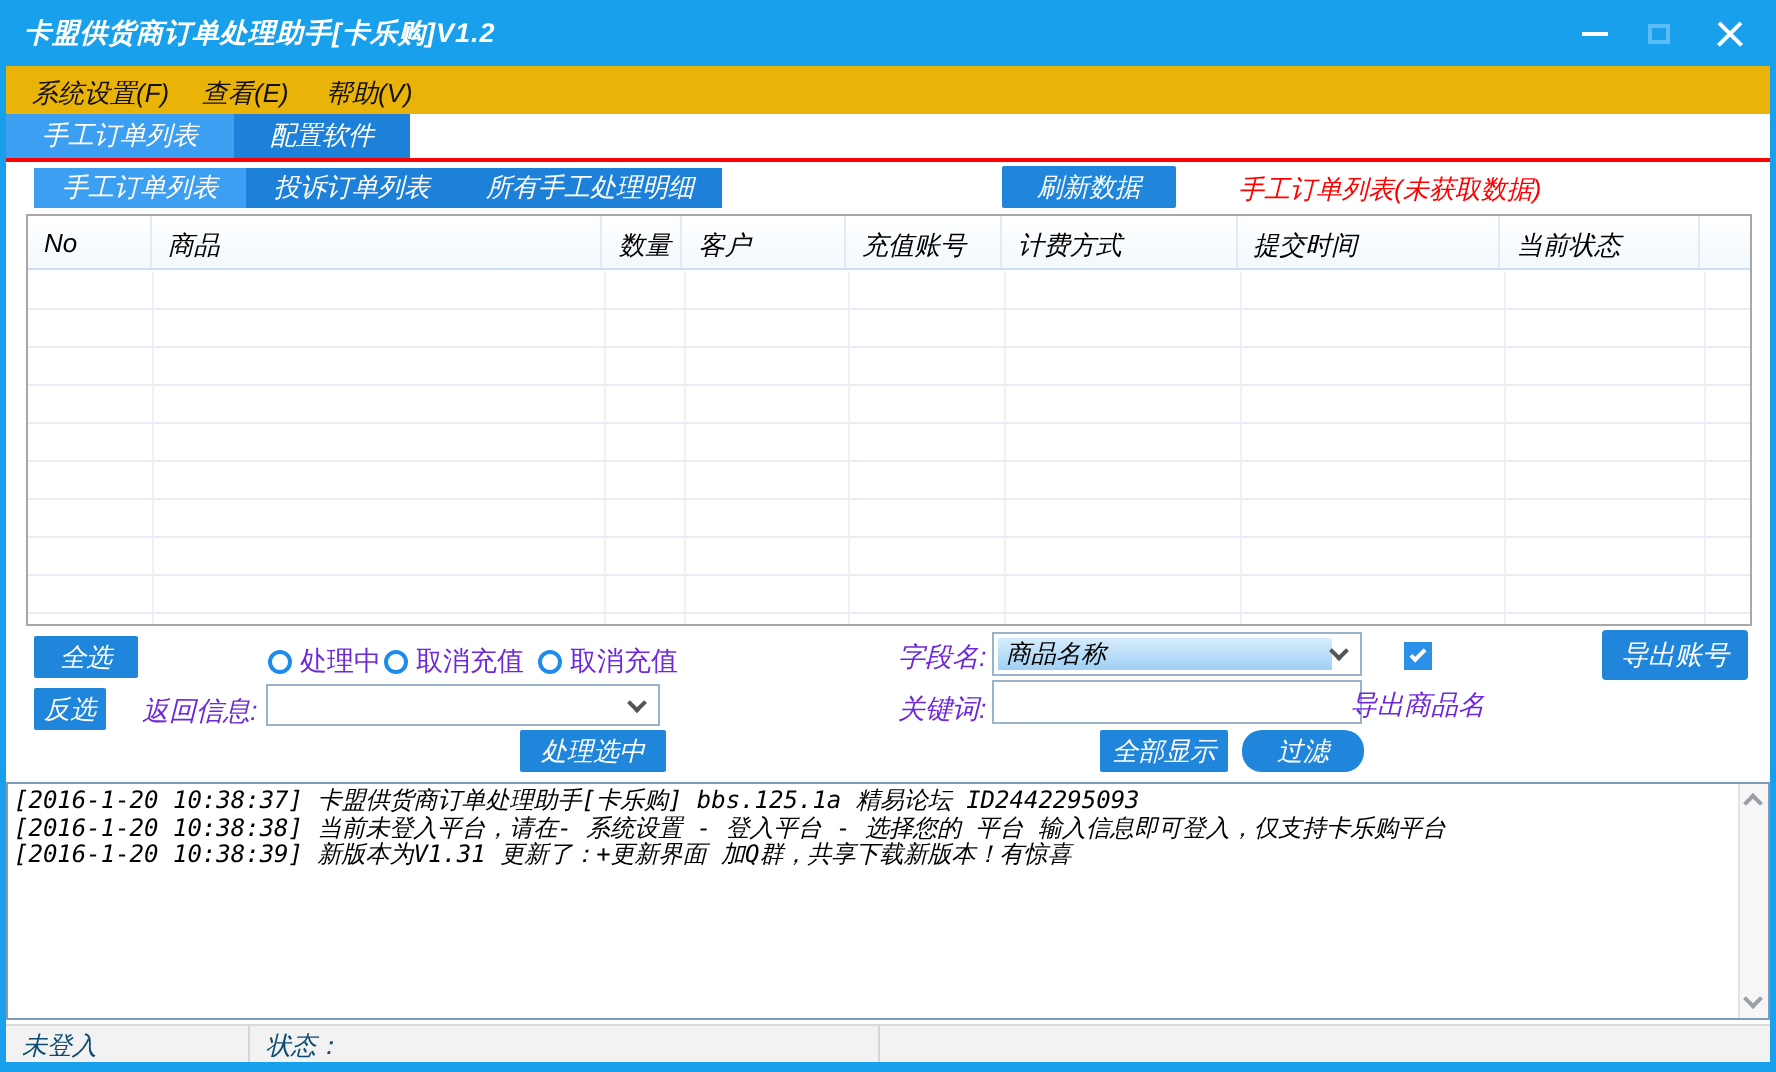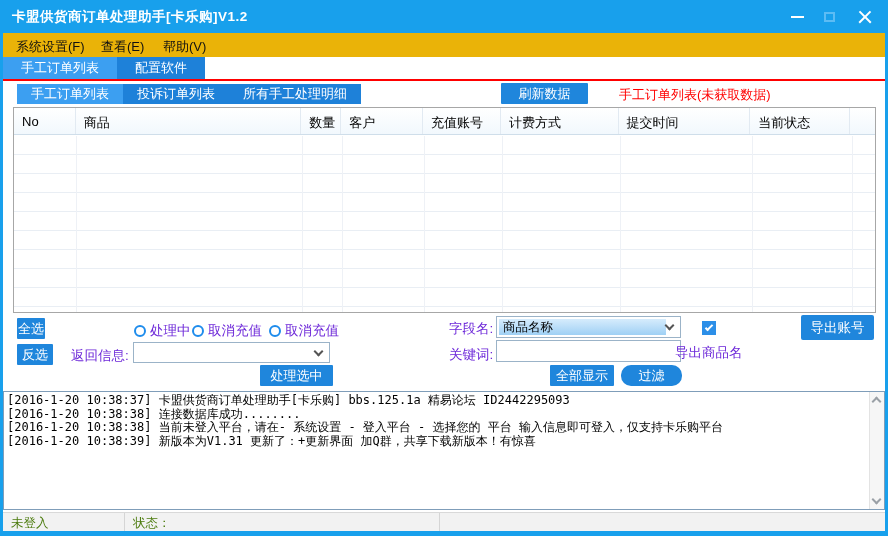--- a/index.html
+++ b/index.html
@@ -1,20 +1,20 @@
 <!DOCTYPE html>
 <html><head>
 <meta charset="utf-8">
 <style>
   * { margin:0; padding:0; box-sizing:border-box; }
   html,body { width:888px; height:536px; }
   body { font-family:"Liberation Sans","DejaVu Sans",sans-serif; background:#fff; }
   #win { position:relative; width:888px; height:536px; background:#fff; overflow:hidden;
          border-left:3px solid #18a0ec; border-right:3px solid #18a0ec; }
-  .abs { position:absolute; }
+  .abs { position:absolute;font-style:italic; }
 
   
   #titlebar { left:-3px; top:0; width:888px; height:33px; background:#18a0ec; }
   #title { left:12px; top:8px; color:#fff; font-size:13.5px; font-weight:bold; letter-spacing:.5px; }
   .winbtn { top:6px; width:30px; height:22px; display:flex; align-items:center; justify-content:center; cursor:pointer; }
   #btn-min  { left:782px; } #btn-max { left:814px; } #btn-close { left:850px; }
   .glyph-min { width:13px; height:2px; background:#fff; }
   .glyph-max { width:11px; height:10px; border:2px solid #5cbcf4; }
   .glyph-close { position:relative; width:14px; height:14px; }
   .glyph-close:before, .glyph-close:after { content:""; position:absolute; left:-1px; top:6px; width:16px; height:2.4px; background:#fff; }
@@ -43,21 +43,21 @@
   
   #grid { left:10px; top:107px; width:863px; height:206px; border:1px solid #a7a7a7; background:#fff; }
   #grid-header { position:absolute; left:0; top:0; width:100%; height:27px; background:linear-gradient(#ffffff,#f2f8fd); border-bottom:1px solid #cfdeea; display:flex; }
   .hcell { font-size:13px; color:#000; padding:6px 0 0 8px; border-right:1px solid #e2eaf2; overflow:hidden; white-space:nowrap; }
   #grid-body { position:absolute; left:0; top:28px; width:100%; height:177px;
       background:repeating-linear-gradient(to bottom, transparent 0px, transparent 18px, #e9eef4 18px, #e9eef4 19px); }
   .vline { position:absolute; top:28px; bottom:0; width:1px; background:#eef1f6; }
 
   
   .small-btn { height:21px; font-size:13px; }
-  #btn-select-all { left:14px; top:318px; width:28px; }
+  #btn-select-all { left:14px; top:318px; width:52px; }
   #btn-invert     { left:14px; top:344px; width:36px; }
   .radio-row { position:absolute; display:flex; align-items:center; gap:4px; cursor:pointer; }
   .radio { width:12px; height:12px; border:2px solid #1e8cec; border-radius:50%; background:#fff; }
   .blue-label { color:#6d28d9; font-size:13.5px; }
   #radio-0 { left:131px; top:322px; } #radio-1 { left:189px; top:322px; } #radio-2 { left:266px; top:322px; }
   #return-label { left:68px; top:347px; }
   .combo { background:#fff; border:1px solid #9bb3c8; display:flex; align-items:center; }
   .combo .val { flex:1; font-size:12.5px; padding-left:4px; color:#000; overflow:hidden; white-space:nowrap; }
   .chev { width:7px; height:7px; border-right:2px solid #555; border-bottom:2px solid #555; transform:rotate(45deg); margin:-3px 7px 0 0; }
   #return-combo { left:130px; top:342px; width:197px; height:21px; }
@@ -79,21 +79,21 @@
 
   
   #log { left:0; top:391px; width:882px; height:119px; border:1px solid #7f9db9; background:#fff; }
   #log-lines { position:absolute; left:3px; top:2px; right:16px; font-family:"DejaVu Sans Mono","Liberation Mono",monospace; font-size:12px; line-height:13.5px; color:#000; white-space:nowrap; overflow:hidden; }
   #log-scroll { position:absolute; right:0; top:0; width:15px; height:100%; background:#f6f6f6; border-left:1px solid #e3e3e3; }
   .sb-arrow { position:absolute; left:3px; width:7px; height:7px; border-right:2px solid #9aa0a6; border-bottom:2px solid #9aa0a6; }
   .sb-up { top:6px; transform:rotate(-135deg); }
   .sb-down { bottom:6px; transform:rotate(45deg); }
 
   
-  #statusbar { left:0; top:512px; width:882px; height:19px; background:#f2f2f2; border-top:1px solid #d9d9d9; font-size:12.5px; color:#4d7c0f; }
+  #statusbar { left:0; top:512px; width:882px; height:19px; background:#f2f2f2; border-top:1px solid #d9d9d9; font-size:12.5px; color:#0c4a6e; }
   .sb-seg { position:absolute; top:0; height:100%; border-right:1px solid #d5d5d5; padding:2px 0 0 8px; }
   #sb-login { left:0; width:122px; }
   #sb-status { left:122px; width:315px; }
   #sb-rest { left:437px; width:445px; border-right:none; }
   #bottom-border { left:-3px; top:531px; width:888px; height:5px; background:#18a0ec; }
 </style>
 </head>
 <body>
 
 <div id="win">
@@ -195,21 +195,20 @@
     <span class="checkbox">
         <span class="tick"></span>
       </span>
     <span class="blue-label">导出商品名</span>
   </div>
   <button class="abs btn" id="btn-export">导出账号</button>
 
   <div class="abs" id="log">
     <div id="log-lines">
       <div>[2016-1-20 10:38:37] 卡盟供货商订单处理助手[卡乐购]  bbs.125.1a 精易论坛 ID2442295093</div>
-      <div>[2016-1-20 10:38:38] 连接数据库成功........</div>
       <div>[2016-1-20 10:38:38] 当前未登入平台，请在- 系统设置 - 登入平台 - 选择您的 平台 输入信息即可登入，仅支持卡乐购平台</div>
       <div>[2016-1-20 10:38:39] 新版本为V1.31 更新了：+更新界面 加Q群，共享下载新版本！有惊喜</div>
     </div>
     <div id="log-scroll">
       <div class="sb-arrow sb-up"></div>
       <div class="sb-arrow sb-down"></div>
     </div>
   </div>
 
   <div class="abs" id="statusbar">

